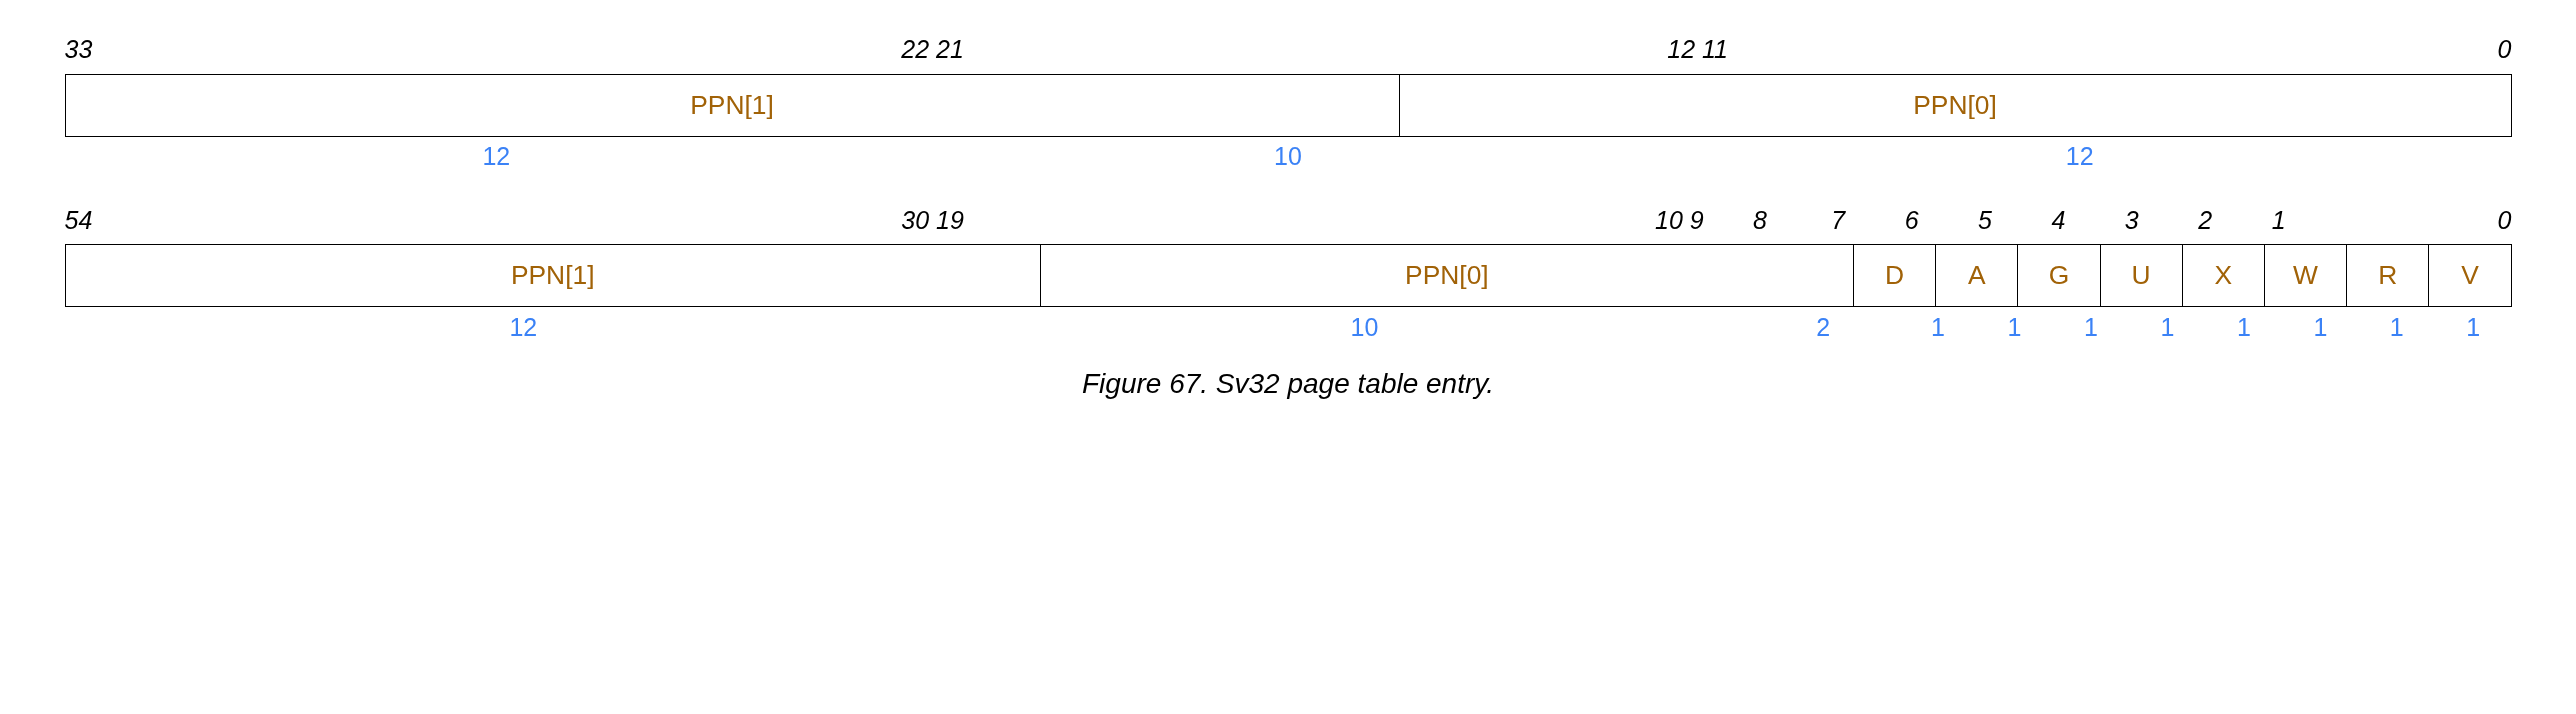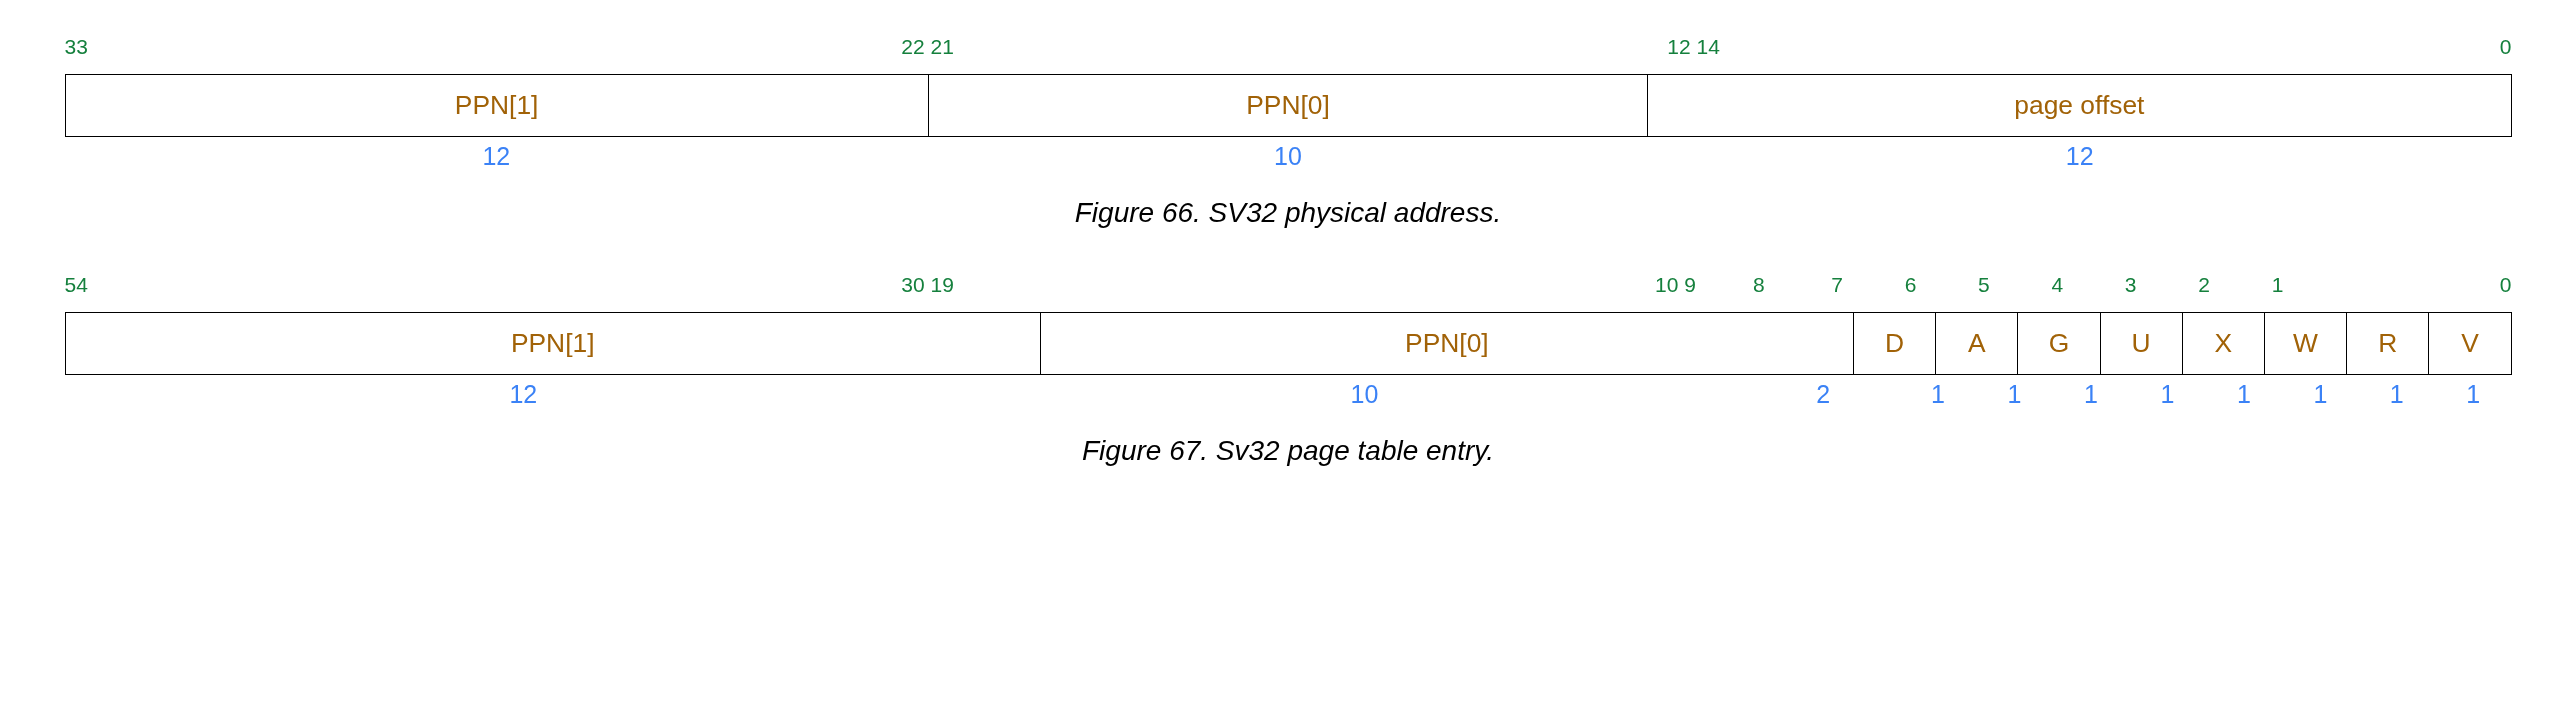--- a/index.html
+++ b/index.html
@@ -20,24 +20,25 @@
       margin-bottom: 35px;
     }
 
     .bit-labels-row {
       display: flex;
       position: relative;
       margin-bottom: 3.5px;
     }
 
     .bit-label {
-      font-size: 21px;
+      font-size: 25px;
       font-weight: normal;
-      color: #15803d;
+      color: #000000;
       position: absolute;
+      font-style: italic;
     }
 
     .fields-row {
       display: flex;
       border: 1.8px solid #000;
       height: 63px;
     }
 
     .field-cell {
       display: flex;
@@ -107,37 +108,35 @@
 </head>
 <body>
 
 <div class="diagram-wrapper">
 
   <div class="diagram-section">
 
     <div class="bit-labels-row" style="height: 35px; position: relative;">
       <span class="bit-label" style="left: 0%;">33</span>
       <span class="bit-label" style="left: 34.2%;">22 21</span>
-      <span class="bit-label" style="left: 65.5%;">12 14</span>
+      <span class="bit-label" style="left: 65.5%;">12 11</span>
       <span class="bit-label" style="right: 0; left: auto;">0</span>
     </div>
 
     <div class="fields-row">
       <div class="field-cell pa-ppn1">PPN[1]</div>
       <div class="field-cell pa-ppn0">PPN[0]</div>
-      <div class="field-cell pa-offset">page offset</div>
     </div>
 
     <div class="widths-row">
       <div class="width-label pa-ppn1">12</div>
       <div class="width-label pa-ppn0">10</div>
       <div class="width-label pa-offset">12</div>
     </div>
 
-    <div class="figure-caption">Figure 66. SV32 physical address.</div>
   </div>
 
   <div class="diagram-section">
 
     <div class="bit-labels-row" style="height: 35px; position: relative;">
       <span class="bit-label" style="left: 0%;">54</span>
       <span class="bit-label" style="left: 34.2%;">30 19</span>
       <span class="bit-label" style="left: 65.0%;">10 9</span>
       <span class="bit-label" style="left: 69.0%;">8</span>
       <span class="bit-label" style="left: 72.2%;">7</span>

